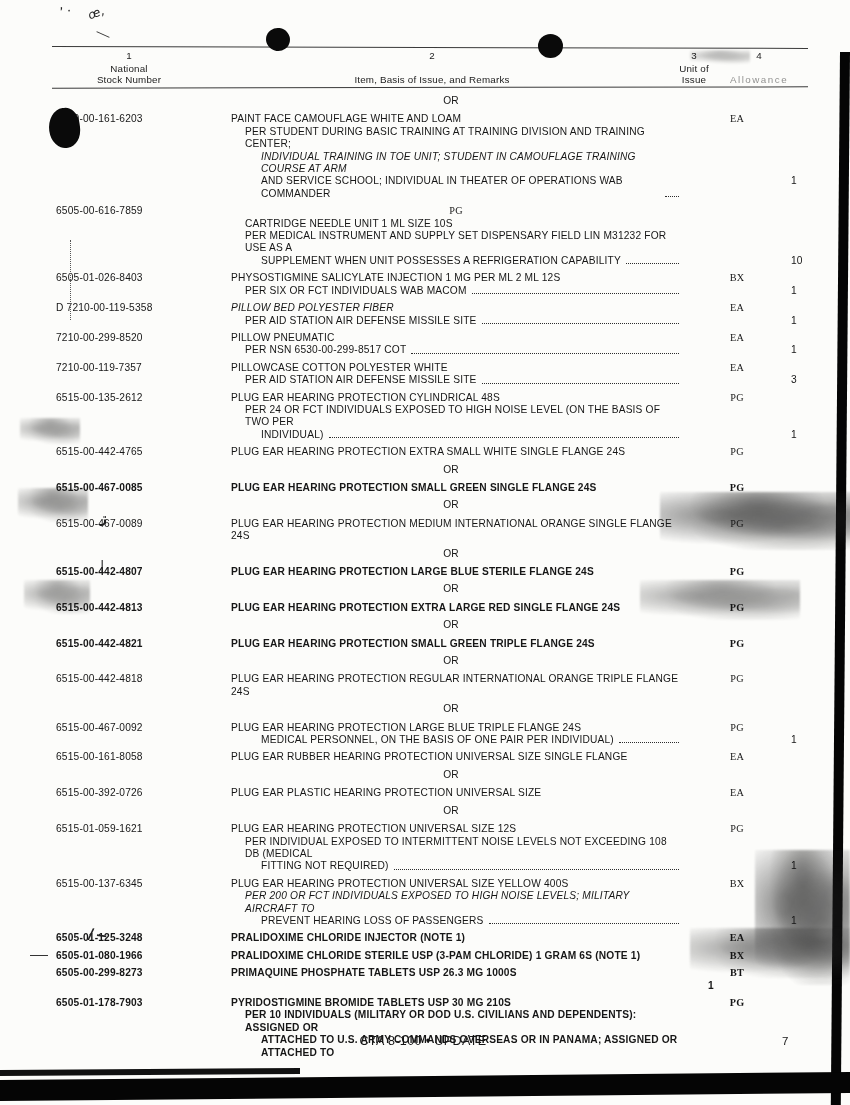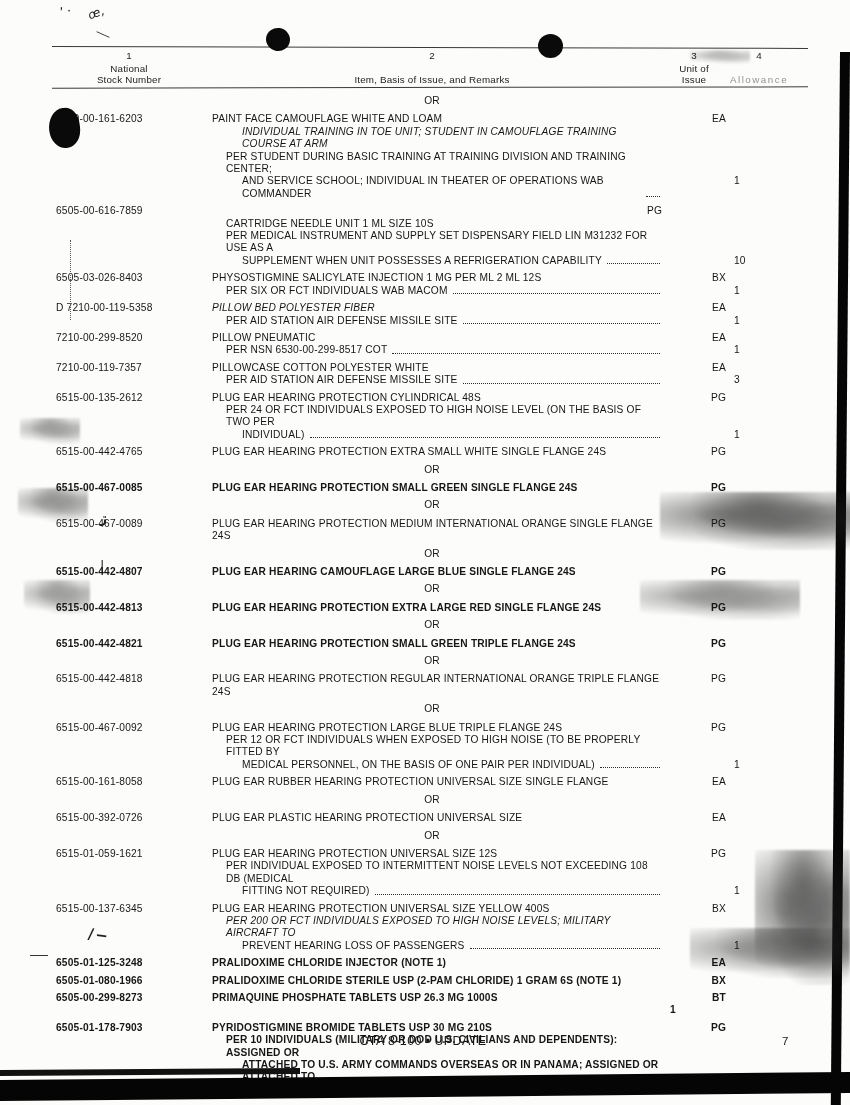--- a/index.html
+++ b/index.html
@@ -25,30 +25,30 @@
   .hcell{text-align:center;line-height:11.5px;font-size:9.8px;color:#222;}
   .hnum{display:block;margin-bottom:1px;}
   .faded{opacity:.5;filter:blur(.4px);letter-spacing:1.5px;}
   
   .entries{position:absolute;top:94px;left:0;width:850px;}
   .grid{
     display:grid;grid-template-columns:146px 460px 64px 66px;
     padding-left:56px;box-sizing:border-box;
   }
   .entry{margin-bottom:5px;}
-  .ln{line-height:12.4px;}
+  .ln{line-height:12.4px;gap:19px;}
   .nsn{padding-right:10px;white-space:nowrap;}
   .item{padding-left:10px;}
   .item .flexline{display:flex;align-items:flex-end;}
   .ind1{padding-left:24px;}
   .ind2{padding-left:40px;}
   .it{font-style:italic;}
   .bold{font-weight:700;}
   .leader{flex:1 1 auto;border-bottom:1.7px dotted #2c2c2c;margin:0 2px 3px 5px;min-width:14px;}
-  .unit{text-align:right;padding-left:10px;}
+  .unit{text-align:center;padding-left:10px;font-family:Liberation Serif, serif;}
   .val{text-align:left;padding-left:8px;}
   .or-row{margin:1px 0 6px;}
   .or-row .item{text-align:center;padding-left:0;}
   
   .footer{position:absolute;top:1034px;left:0;width:850px;}
   .foot-center{position:absolute;left:0;width:846px;text-align:center;font-size:12.5px;letter-spacing:.4px;}
   .foot-page{position:absolute;left:782px;top:1px;font-size:11.5px;}
   
   .dot{position:absolute;background:#0a0a0a;border-radius:50%;}
   .dot.d1{left:266px;top:28px;width:24px;height:23px;transform:rotate(8deg);}
@@ -111,36 +111,36 @@
         <div class="grid ln">
           <div class="nsn">6850-00-161-6203</div>
           <div class="item">
             <div class="txt">PAINT FACE CAMOUFLAGE WHITE AND LOAM</div>
           </div>
           <div class="unit">EA</div>
           <div class="val"></div>
         </div>
         <div class="grid ln">
           <div class="nsn"></div>
+          <div class="item ind1">
+            <div class="txt">PER STUDENT DURING BASIC TRAINING AT TRAINING DIVISION AND TRAINING CENTER;</div>
+          </div>
+          <div class="unit"></div>
+          <div class="val"></div>
+        </div>
+        <div class="grid ln">
+          <div class="nsn"></div>
           <div class="item ind2">
             <div class="it">INDIVIDUAL TRAINING IN TOE UNIT; STUDENT IN CAMOUFLAGE TRAINING COURSE AT ARM</div>
           </div>
           <div class="unit"></div>
           <div class="val"></div>
         </div>
         <div class="grid ln">
           <div class="nsn"></div>
-          <div class="item ind1">
-            <div class="txt">PER STUDENT DURING BASIC TRAINING AT TRAINING DIVISION AND TRAINING CENTER;</div>
-          </div>
-          <div class="unit"></div>
-          <div class="val"></div>
-        </div>
-        <div class="grid ln">
-          <div class="nsn"></div>
           <div class="item ind2">
             <div class="flexline">
               <div class="txt">AND SERVICE SCHOOL; INDIVIDUAL IN THEATER OF OPERATIONS WAB COMMANDER</div>
               <div class="leader"></div>
             </div>
           </div>
           <div class="unit"></div>
           <div class="val">1</div>
         </div>
       </div>
@@ -173,21 +173,21 @@
               <div class="txt">SUPPLEMENT WHEN UNIT POSSESSES A REFRIGERATION CAPABILITY</div>
               <div class="leader"></div>
             </div>
           </div>
           <div class="unit"></div>
           <div class="val">10</div>
         </div>
       </div>
       <div class="entry">
         <div class="grid ln">
-          <div class="nsn">6505-03-026-8403</div>
+          <div class="nsn">6505-01-026-8403</div>
           <div class="item">
             <div class="txt">PHYSOSTIGMINE SALICYLATE INJECTION 1 MG PER ML 2 ML 12S</div>
           </div>
           <div class="unit">BX</div>
           <div class="val"></div>
         </div>
         <div class="grid ln">
           <div class="nsn"></div>
           <div class="item ind1">
             <div class="flexline">
@@ -336,21 +336,21 @@
       <div class="grid or-row ln">
         <div class="nsn"></div>
         <div class="item">OR</div>
         <div class="unit"></div>
         <div class="val"></div>
       </div>
       <div class="entry bold">
         <div class="grid ln">
           <div class="nsn">6515-00-442-4807</div>
           <div class="item">
-            <div class="txt">PLUG EAR HEARING CAMOUFLAGE LARGE BLUE SINGLE FLANGE 24S</div>
+            <div class="txt">PLUG EAR HEARING PROTECTION LARGE BLUE STERILE FLANGE 24S</div>
           </div>
           <div class="unit">PG</div>
           <div class="val"></div>
         </div>
       </div>
       <div class="grid or-row ln">
         <div class="nsn"></div>
         <div class="item">OR</div>
         <div class="unit"></div>
         <div class="val"></div>
@@ -407,23 +407,20 @@
         <div class="grid ln">
           <div class="nsn">6515-00-467-0092</div>
           <div class="item">
             <div class="txt">PLUG EAR HEARING PROTECTION LARGE BLUE TRIPLE FLANGE 24S</div>
           </div>
           <div class="unit">PG</div>
           <div class="val"></div>
         </div>
         <div class="grid ln">
           <div class="nsn"></div>
-          <div class="item ind1">
-            <div class="txt">PER 12 OR FCT INDIVIDUALS WHEN EXPOSED TO HIGH NOISE (TO BE PROPERLY FITTED BY</div>
-          </div>
           <div class="unit"></div>
           <div class="val"></div>
         </div>
         <div class="grid ln">
           <div class="nsn"></div>
           <div class="item ind2">
             <div class="flexline">
               <div class="txt">MEDICAL PERSONNEL, ON THE BASIS OF ONE PAIR PER INDIVIDUAL)</div>
               <div class="leader"></div>
             </div>
@@ -529,21 +526,21 @@
             <div class="txt">PRALIDOXIME CHLORIDE INJECTOR (NOTE 1)</div>
           </div>
           <div class="unit">EA</div>
           <div class="val"></div>
         </div>
       </div>
       <div class="entry bold">
         <div class="grid ln">
           <div class="nsn">6505-01-080-1966</div>
           <div class="item">
-            <div class="txt">PRALIDOXIME CHLORIDE STERILE USP (2-PAM CHLORIDE) 1 GRAM 6S (NOTE 1)</div>
+            <div class="txt">PRALIDOXIME CHLORIDE STERILE USP (3-PAM CHLORIDE) 1 GRAM 6S (NOTE 1)</div>
           </div>
           <div class="unit">BX</div>
           <div class="val"></div>
         </div>
       </div>
       <div class="entry bold">
         <div class="grid ln">
           <div class="nsn">6505-00-299-8273</div>
           <div class="item">
             <div class="txt">PRIMAQUINE PHOSPHATE TABLETS USP 26.3 MG 1000S</div>

